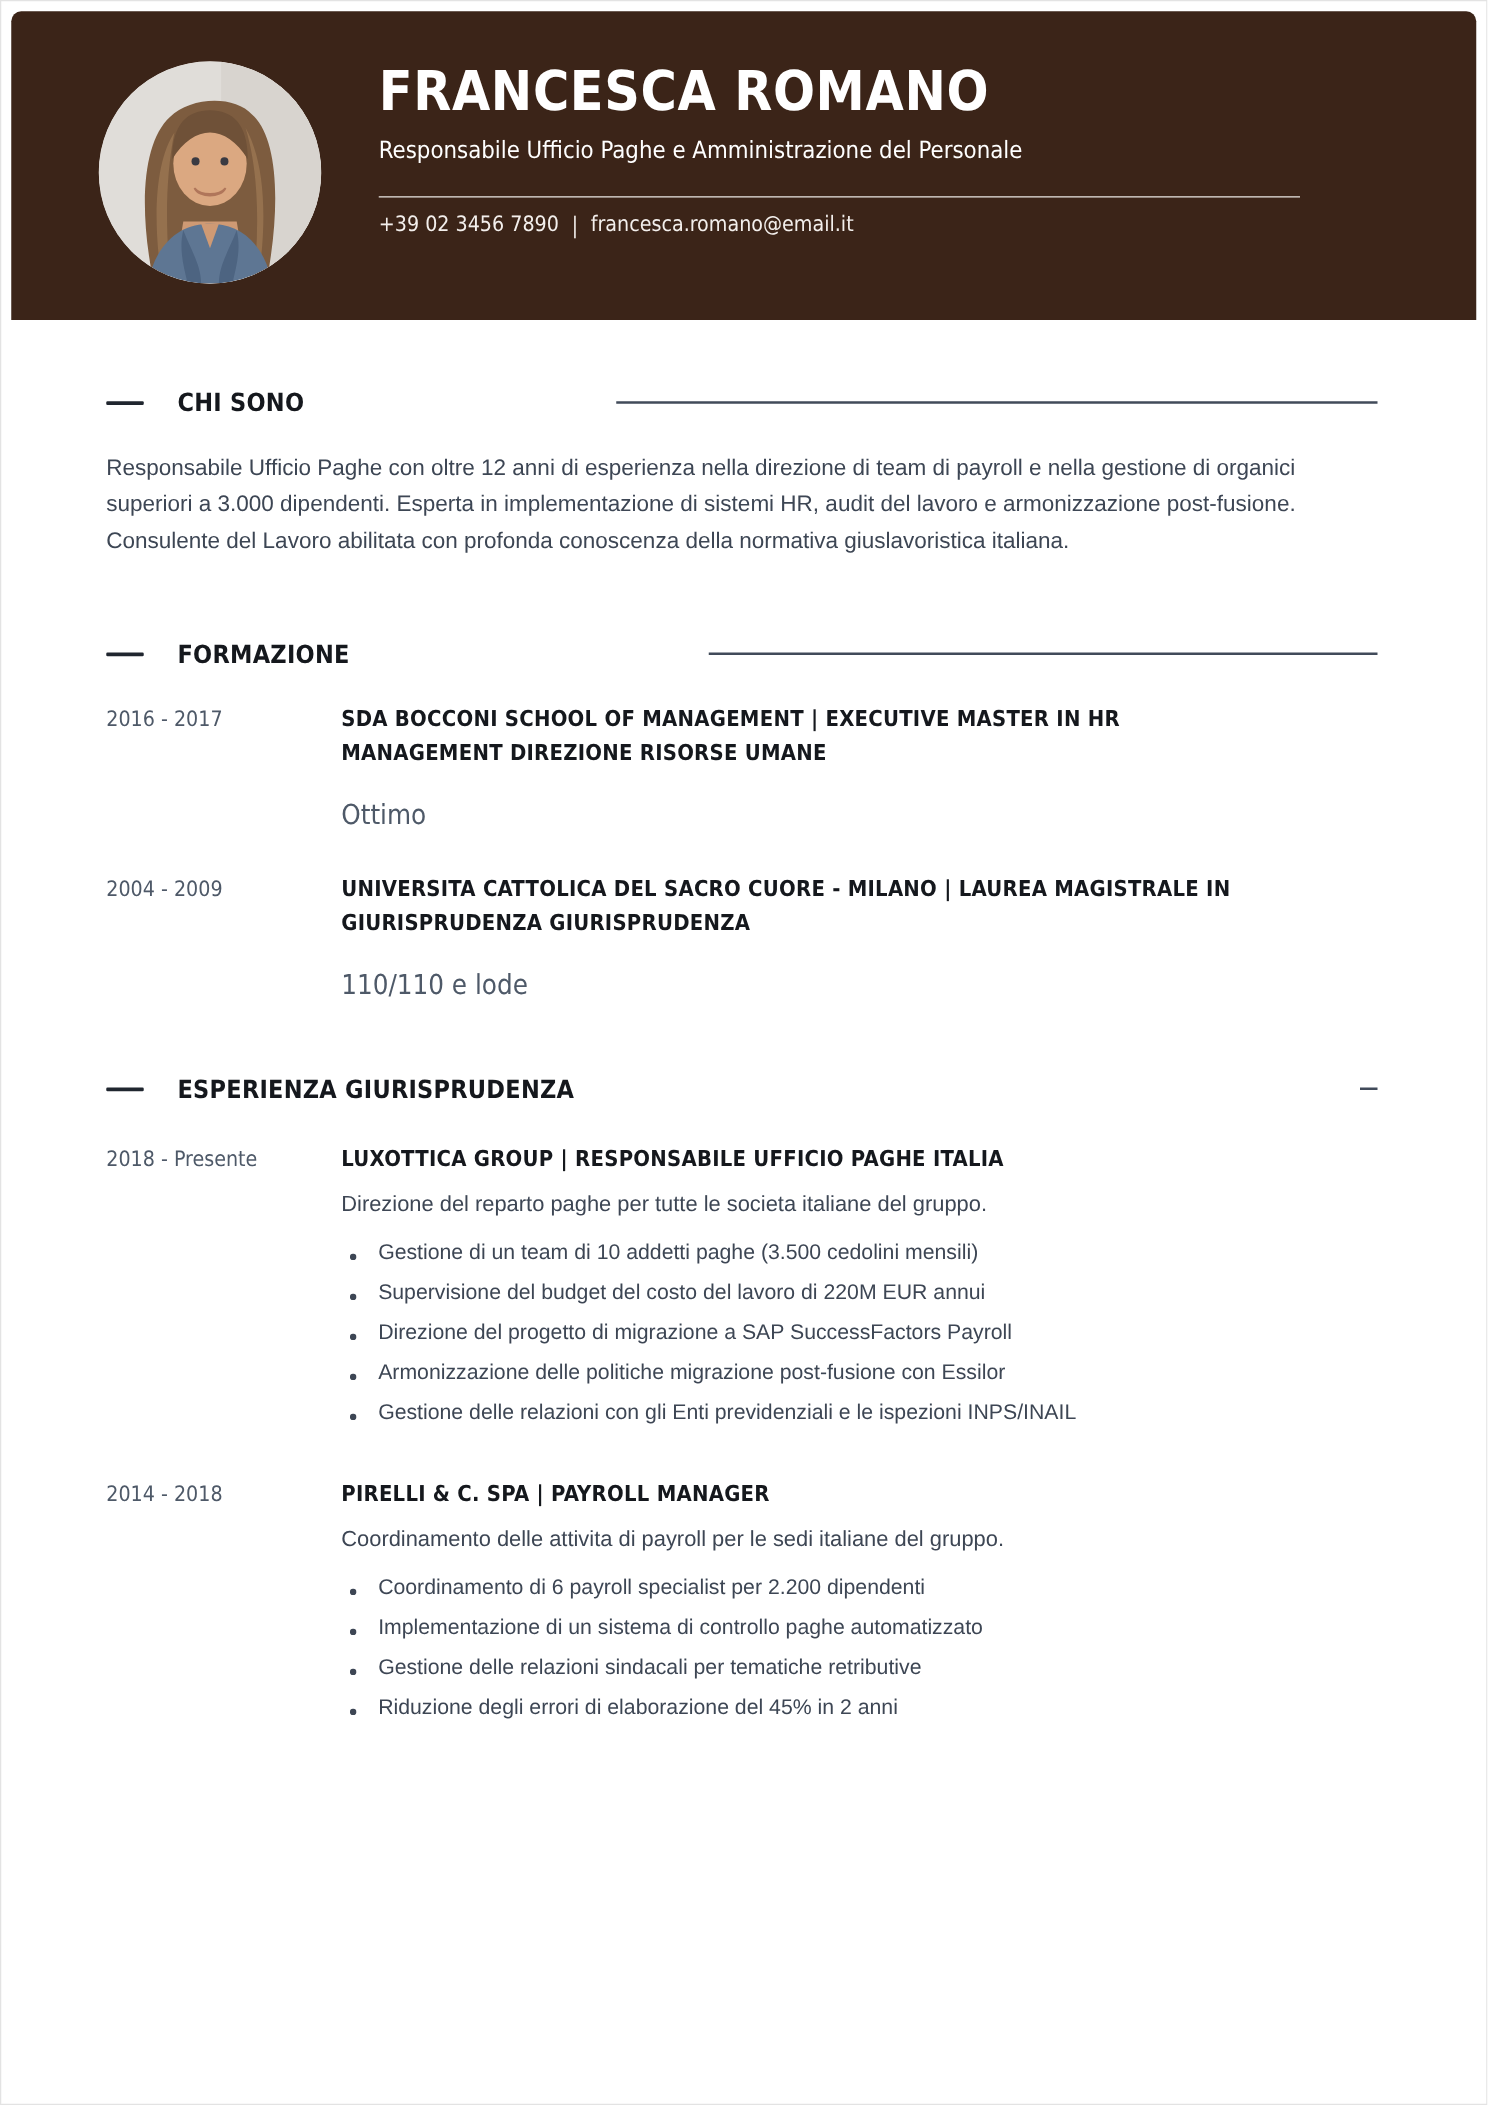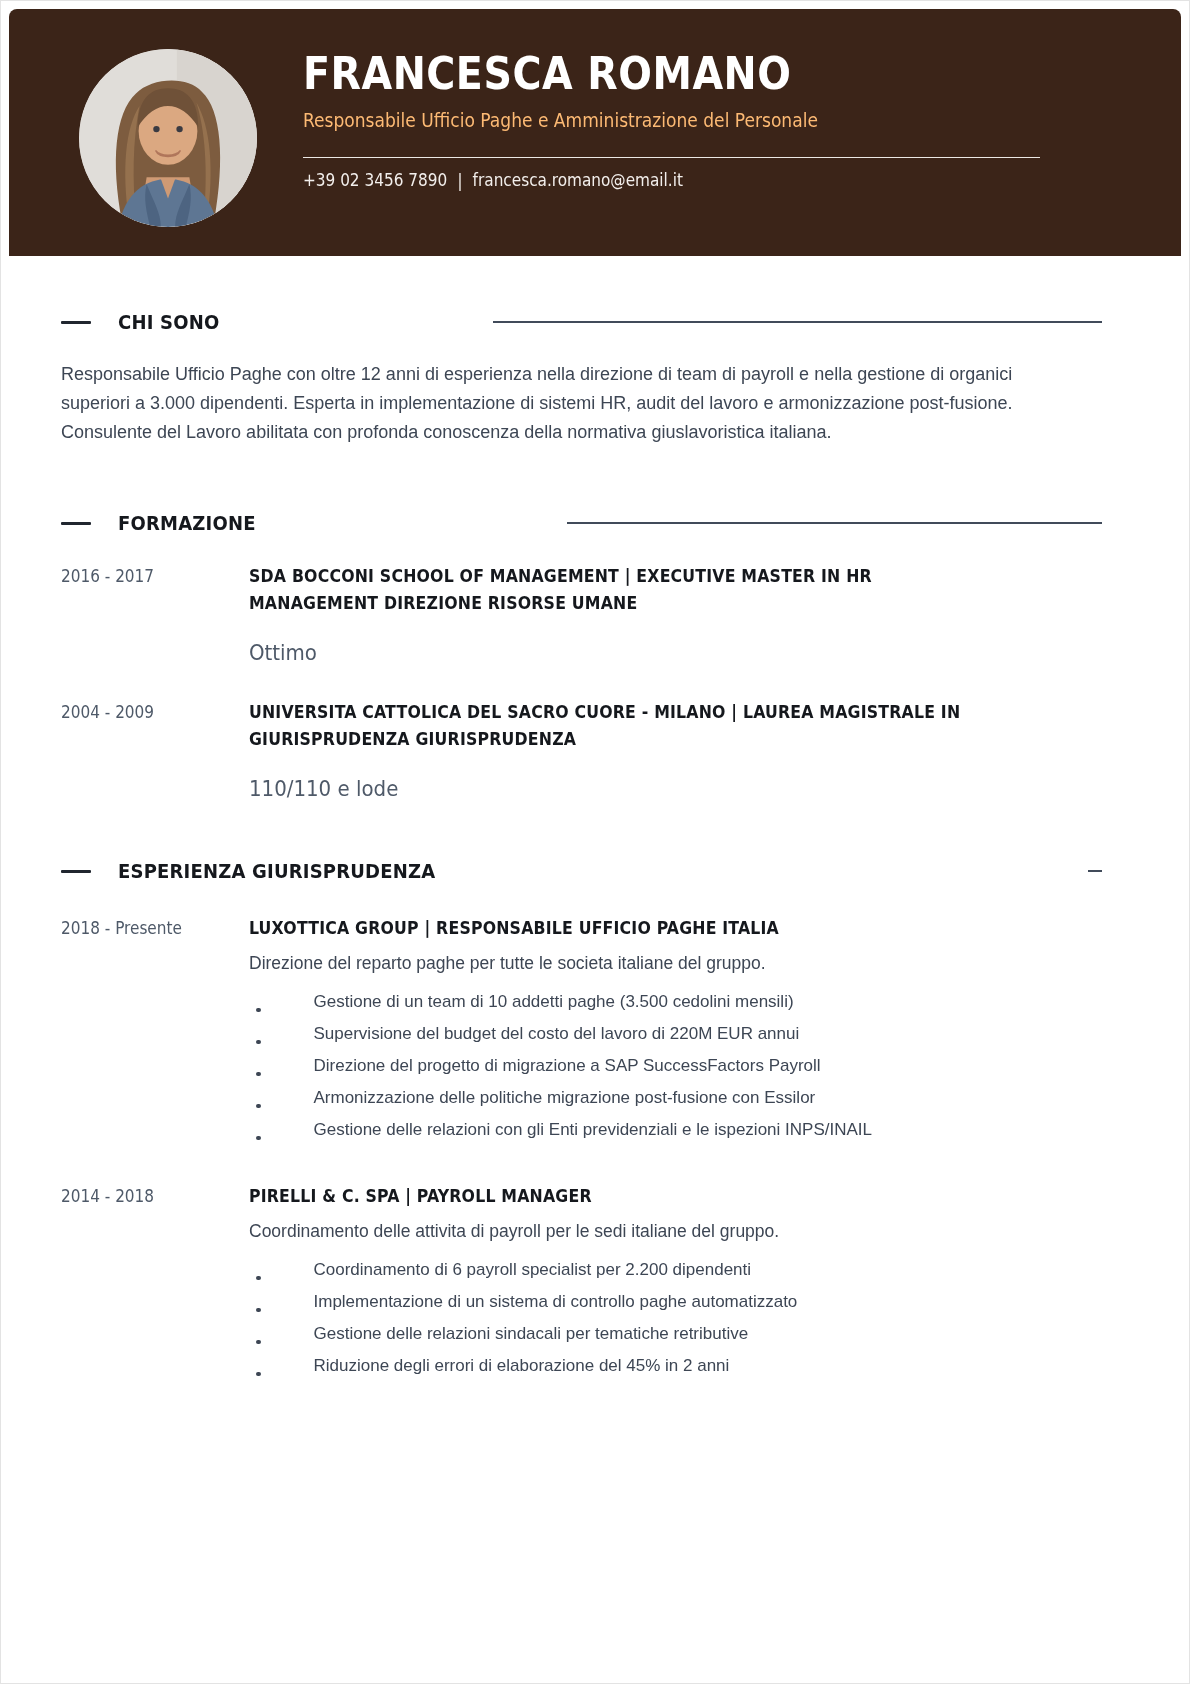--- a/index.html
+++ b/index.html
@@ -17,31 +17,31 @@
     width:178px;height:178px;border-radius:50%;overflow:hidden;flex:0 0 auto;
     margin:40px 0 0 70px;background:#e0ddd9;
   }
   .avatar svg{display:block;width:100%;height:100%;}
   .header-text{margin-left:46px;width:737px;display:flex;flex-direction:column;}
   .person-name{
     margin:40px 0 0 0;color:#ffffff;font-size:44px;line-height:1.12;font-weight:700;
     font-family:"DejaVu Sans",sans-serif;font-stretch:condensed;letter-spacing:0.5px;
   }
   .job-title{
-    margin-top:10px;color:#fdba74;font-size:19px;line-height:1.3;
+    margin-top:10px;color:#ffffff;font-size:19px;line-height:1.3;
     font-family:"DejaVu Sans",sans-serif;font-stretch:condensed;
   }
   .header-rule{margin-top:24px;height:1px;background:#ece8e4;width:100%;}
   .contact{
     margin-top:12px;color:#f3efec;font-size:17px;display:flex;align-items:center;
     font-family:"DejaVu Sans",sans-serif;font-stretch:condensed;
   }
   .contact .sep{margin:0 10px;font-size:18px;opacity:.95;}
   
-  .body{padding:54px 87px 0 60px;}
+  .body{padding:54px 87px 0 84px;}
   .section-head{display:flex;align-items:center;}
   .head-dash{width:30px;height:3px;background:#20262F;border-radius:1px;margin-right:27px;flex:0 0 auto;}
   .section-title{
     margin:0;font-size:20px;font-weight:700;color:#15181D;letter-spacing:.2px;
     font-family:"DejaVu Sans",sans-serif;font-stretch:condensed;
   }
   .head-rule{margin-left:auto;height:2px;background:#414B5A;flex:0 0 auto;}
   .rule-about{width:609px;}
   .rule-education{width:535px;}
   .rule-experience{width:14px;}
@@ -59,21 +59,21 @@
     margin:0;font-size:17.5px;font-weight:700;color:#15181D;line-height:27px;letter-spacing:.2px;
     font-family:"DejaVu Sans",sans-serif;font-stretch:condensed;max-width:750px;
   }
   .edu-entry-1{margin-top:28px;}
   .edu-entry-2{margin-top:34px;}
   .edu-grade{margin-top:23px;font-size:22px;color:#4E5968;
     font-family:"DejaVu Sans",sans-serif;font-stretch:condensed;}
   .exp-entry{margin-top:32px;}
   .exp-summary{margin-top:9px;font-size:17.5px;line-height:24px;color:#3D4654;}
   .bullets{list-style:none;margin:16px 0 0 0;padding:0 0 0 7px;}
-  .bullets li{display:flex;align-items:flex-end;margin-bottom:11px;gap:35px;}
+  .bullets li{display:flex;align-items:center;margin-bottom:11px;}
   .bullet-dot{
     width:4.5px;height:4.5px;border-radius:50%;background:#3D4654;flex:0 0 auto;
     margin:8px 18px 0 0;
   }
   .bullet-text{font-size:17px;line-height:21px;color:#3D4654;}
 </style>
 </head>
 <body>
 
 <div class="page">

